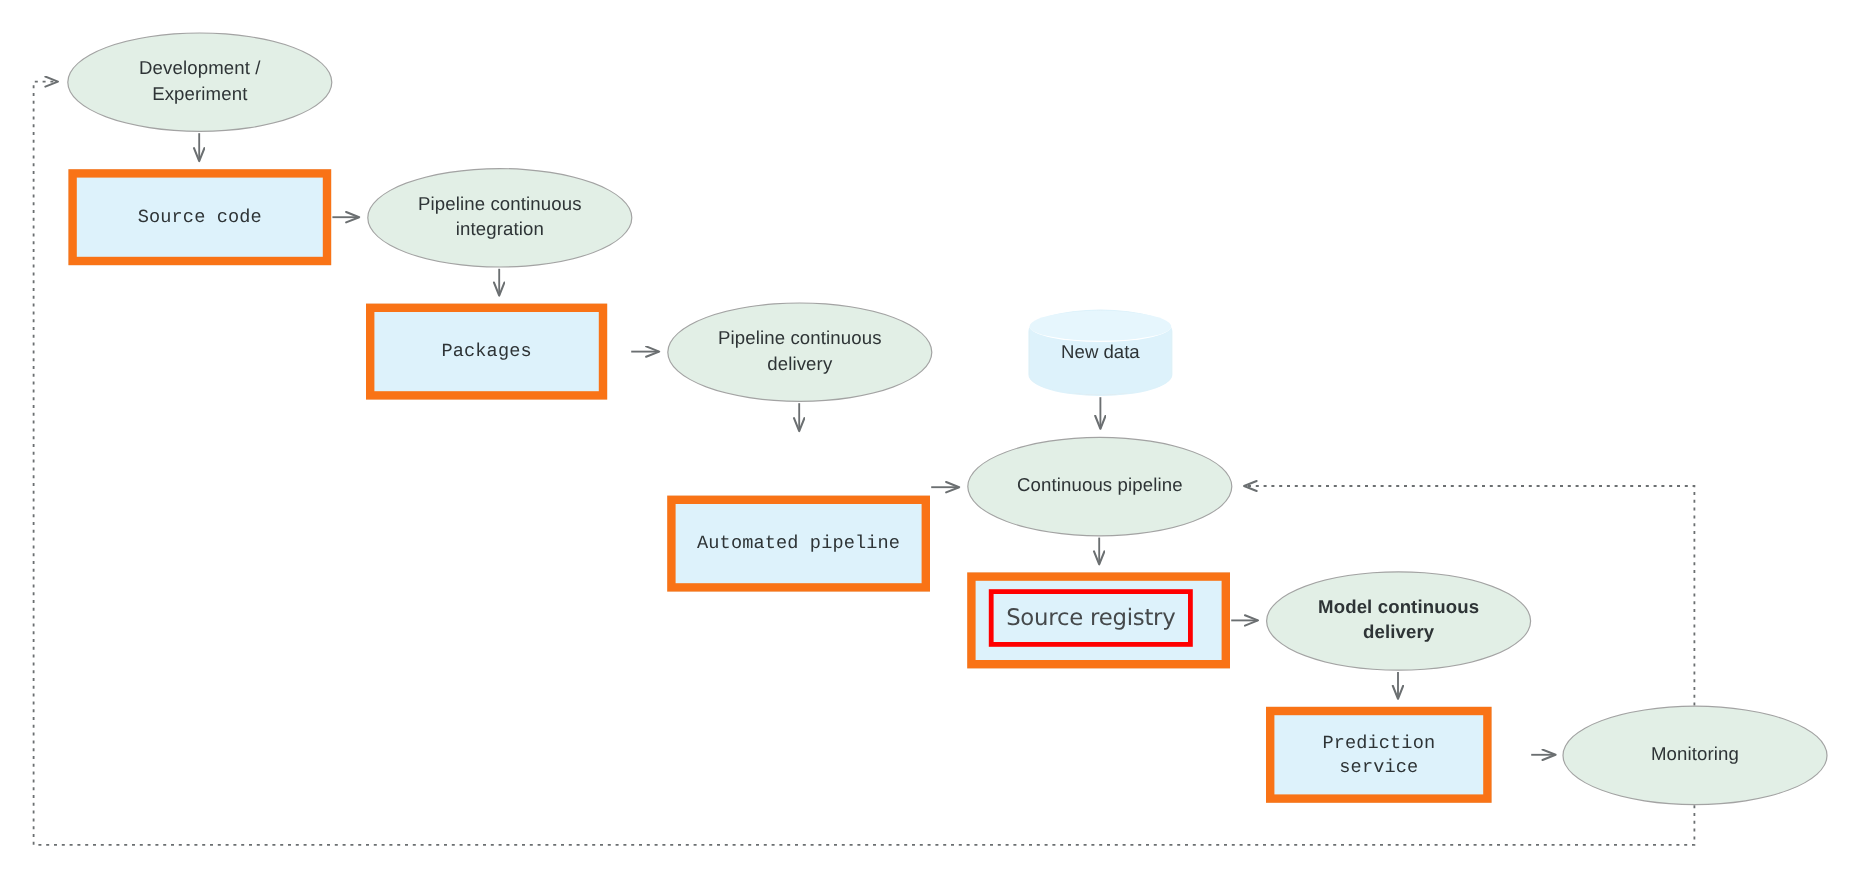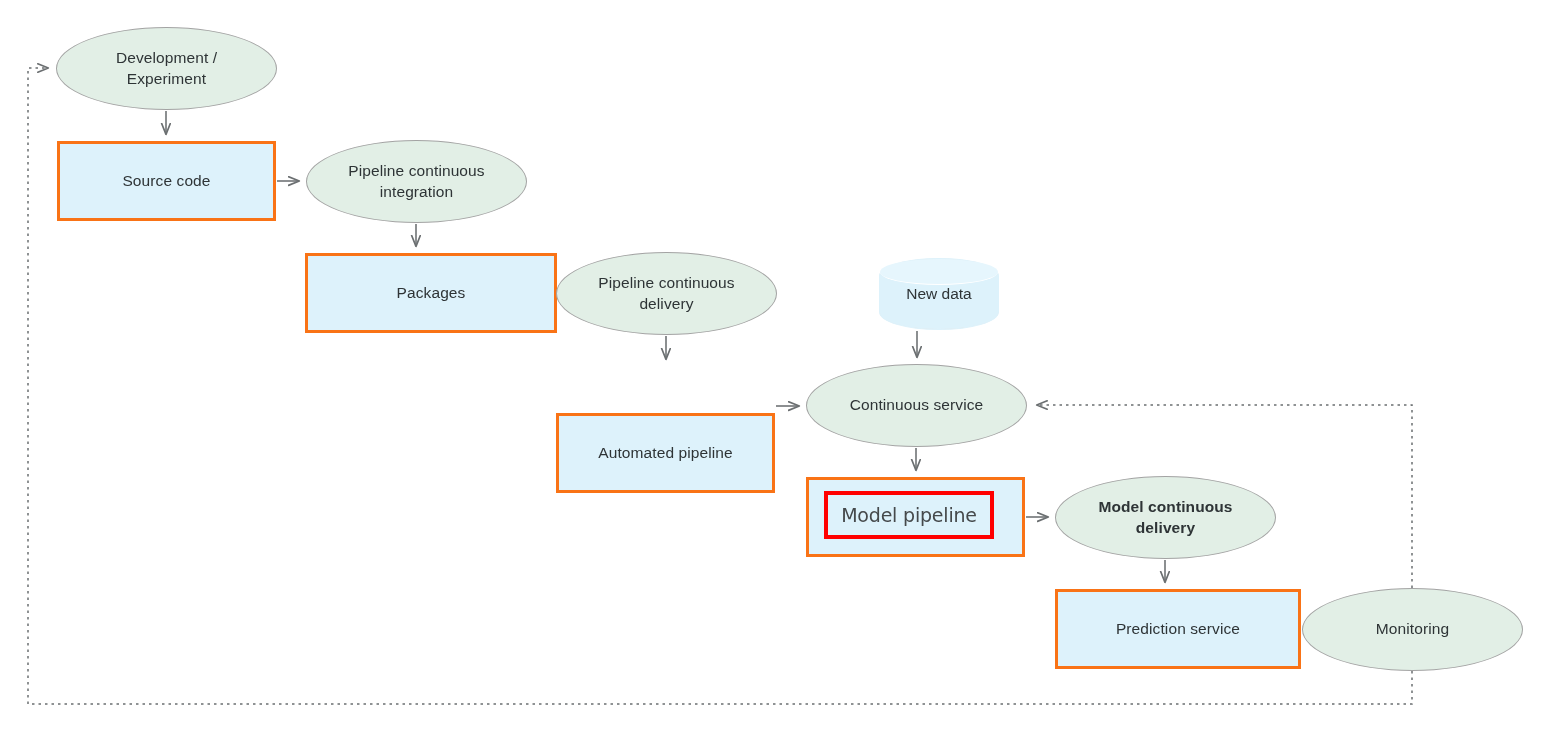--- a/index.html
+++ b/index.html
@@ -34,34 +34,34 @@
     align-items: center;
     justify-content: center;
     text-align: center;
     color: #2e3436;
     font-size: 15.5px;
     line-height: 1.32;
     letter-spacing: 0.1px;
   }
   .node-process {
     background: #ddf2fb;
-    border: 3px solid #f97316;
+    border: 7px solid #f97316;
+    font-family: Liberation Mono, monospace;
   }
   .node-ellipse {
     background: #e2efe6;
     border: 1px solid #a3a3a3;
     border-radius: 50%;
   }
   .node-cylinder {
     background: #e5e5e5;
     border: 1px solid #ddf2fb;
     border-radius: 50% / 18px;
     position: absolute;
     box-sizing: border-box;
-    margin-left: 22px;
   }
   .cyl-body {
     position: absolute;
     left: 0;
     top: 0;
     width: 100%;
     height: 100%;
     background: #ddf2fb;
     border-radius: 50% / 16px;
   }
@@ -164,55 +164,55 @@
 
   <div class="node node-process" style="left:57px; top:141px; width:219px; height:80px;">
     <span class="node-label">Source code</span>
   </div>
 
   <div class="node node-ellipse" style="left:306px; top:140px; width:221px; height:83px;">
     <span class="node-label">Pipeline continuous
 integration</span>
   </div>
 
-  <div class="node node-process" style="left:305px; top:253px; width:252px; height:80px;text-align:right;">
+  <div class="node node-process" style="left:305px; top:253px; width:201px; height:80px;text-align:right;">
     <span class="node-label">Packages</span>
   </div>
 
   <div class="node node-ellipse" style="left:556px; top:252px; width:221px; height:83px;">
     <span class="node-label">Pipeline continuous
 delivery</span>
   </div>
 
   <div class="node node-process" style="left:556px; top:366px; width:219px; height:80px;margin-top:47px;">
     <span class="node-label">Automated pipeline</span>
   </div>
 
   <div class="node-cylinder" style="left:857px; top:258px; width:120px; height:72px;">
     <div class="cyl-body"></div>
     <div class="cyl-top"></div>
     <div class="cyl-label">New data</div>
   </div>
 
   <div class="node node-ellipse" style="left:806px; top:364px; width:221px; height:83px;">
-    <span class="node-label">Continuous service</span>
+    <span class="node-label">Continuous pipeline</span>
   </div>
 
   <div class="node node-process" style="left:806px; top:477px; width:219px; height:80px;">
   </div>
   <div class="highlight-box" style="left:824px; top:491px; width:170px; height:48px;">
-    <span class="highlight-label">Model pipeline</span>
+    <span class="highlight-label">Source registry</span>
   </div>
 
   <div class="node node-ellipse" style="left:1055px; top:476px; width:221px; height:83px;font-weight:bold;">
     <span class="node-label">Model continuous
 delivery</span>
   </div>
 
-  <div class="node node-process" style="left:1055px; top:589px; width:246px; height:80px;">
+  <div class="node node-process" style="left:1055px; top:589px; width:188px; height:80px;">
     <span class="node-label">Prediction service</span>
   </div>
 
   <div class="node node-ellipse" style="left:1302px; top:588px; width:221px; height:83px;">
     <span class="node-label">Monitoring</span>
   </div>
 
 </div>
 
 </body></html>

